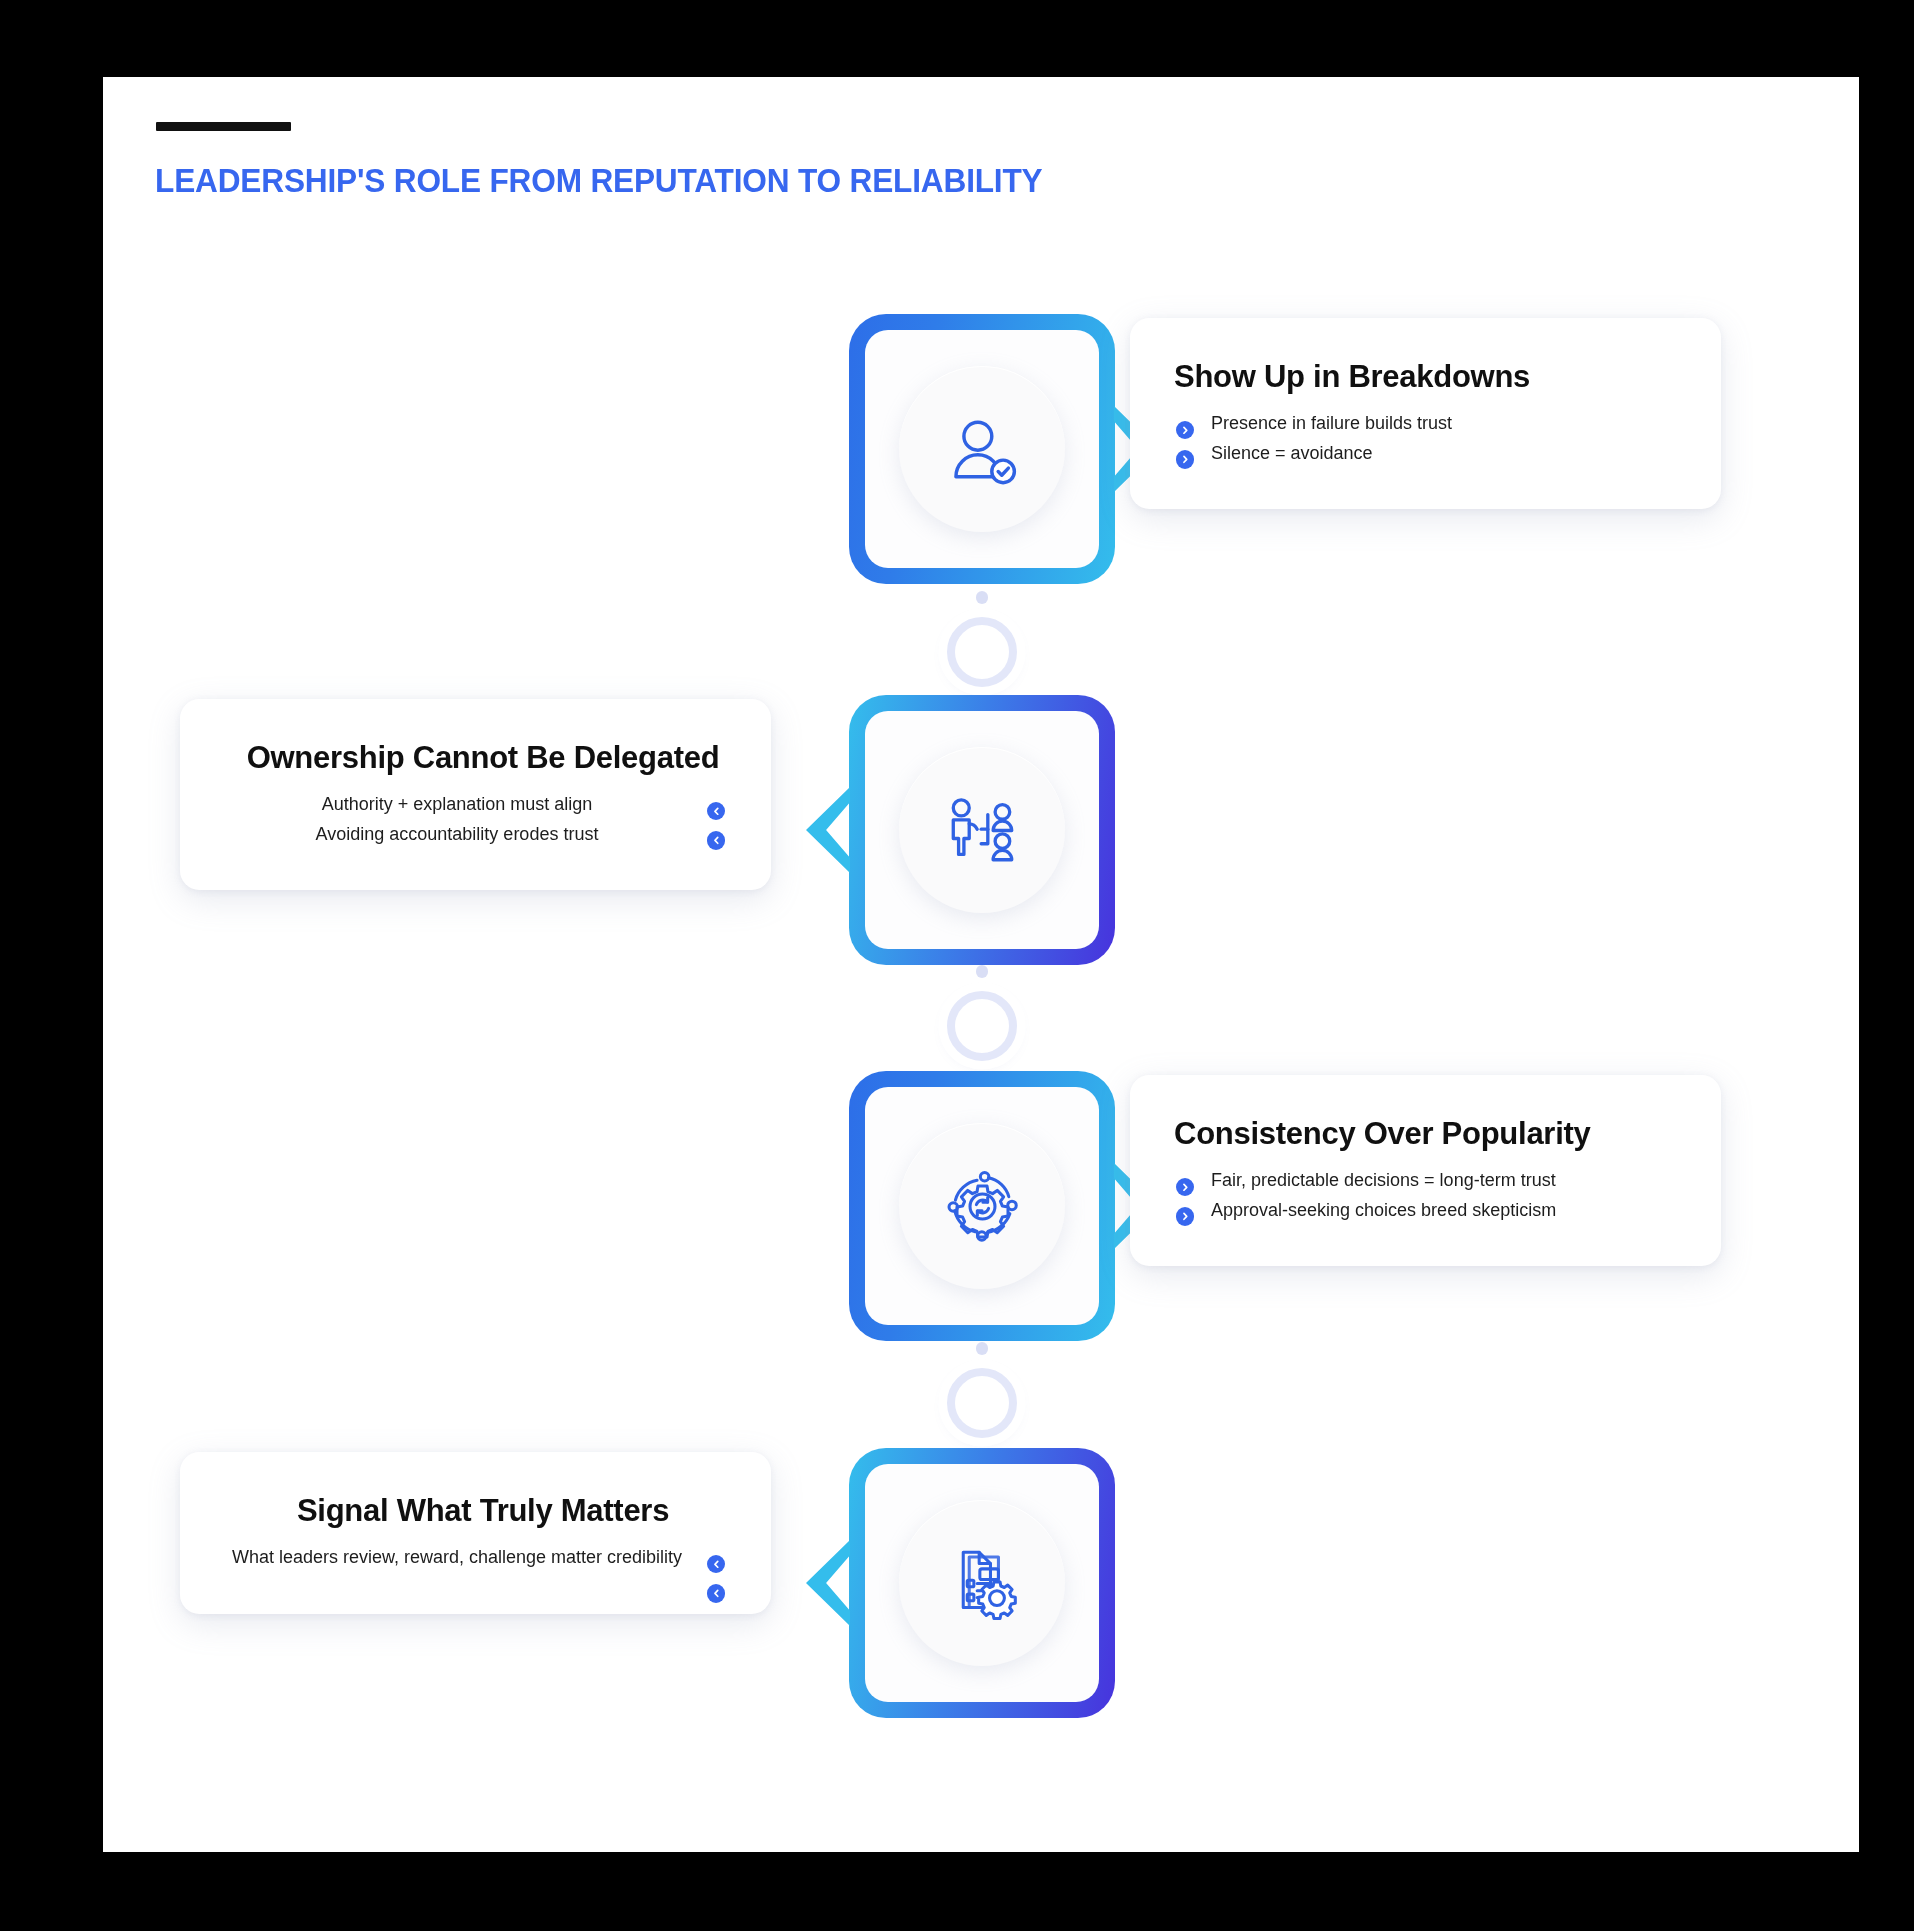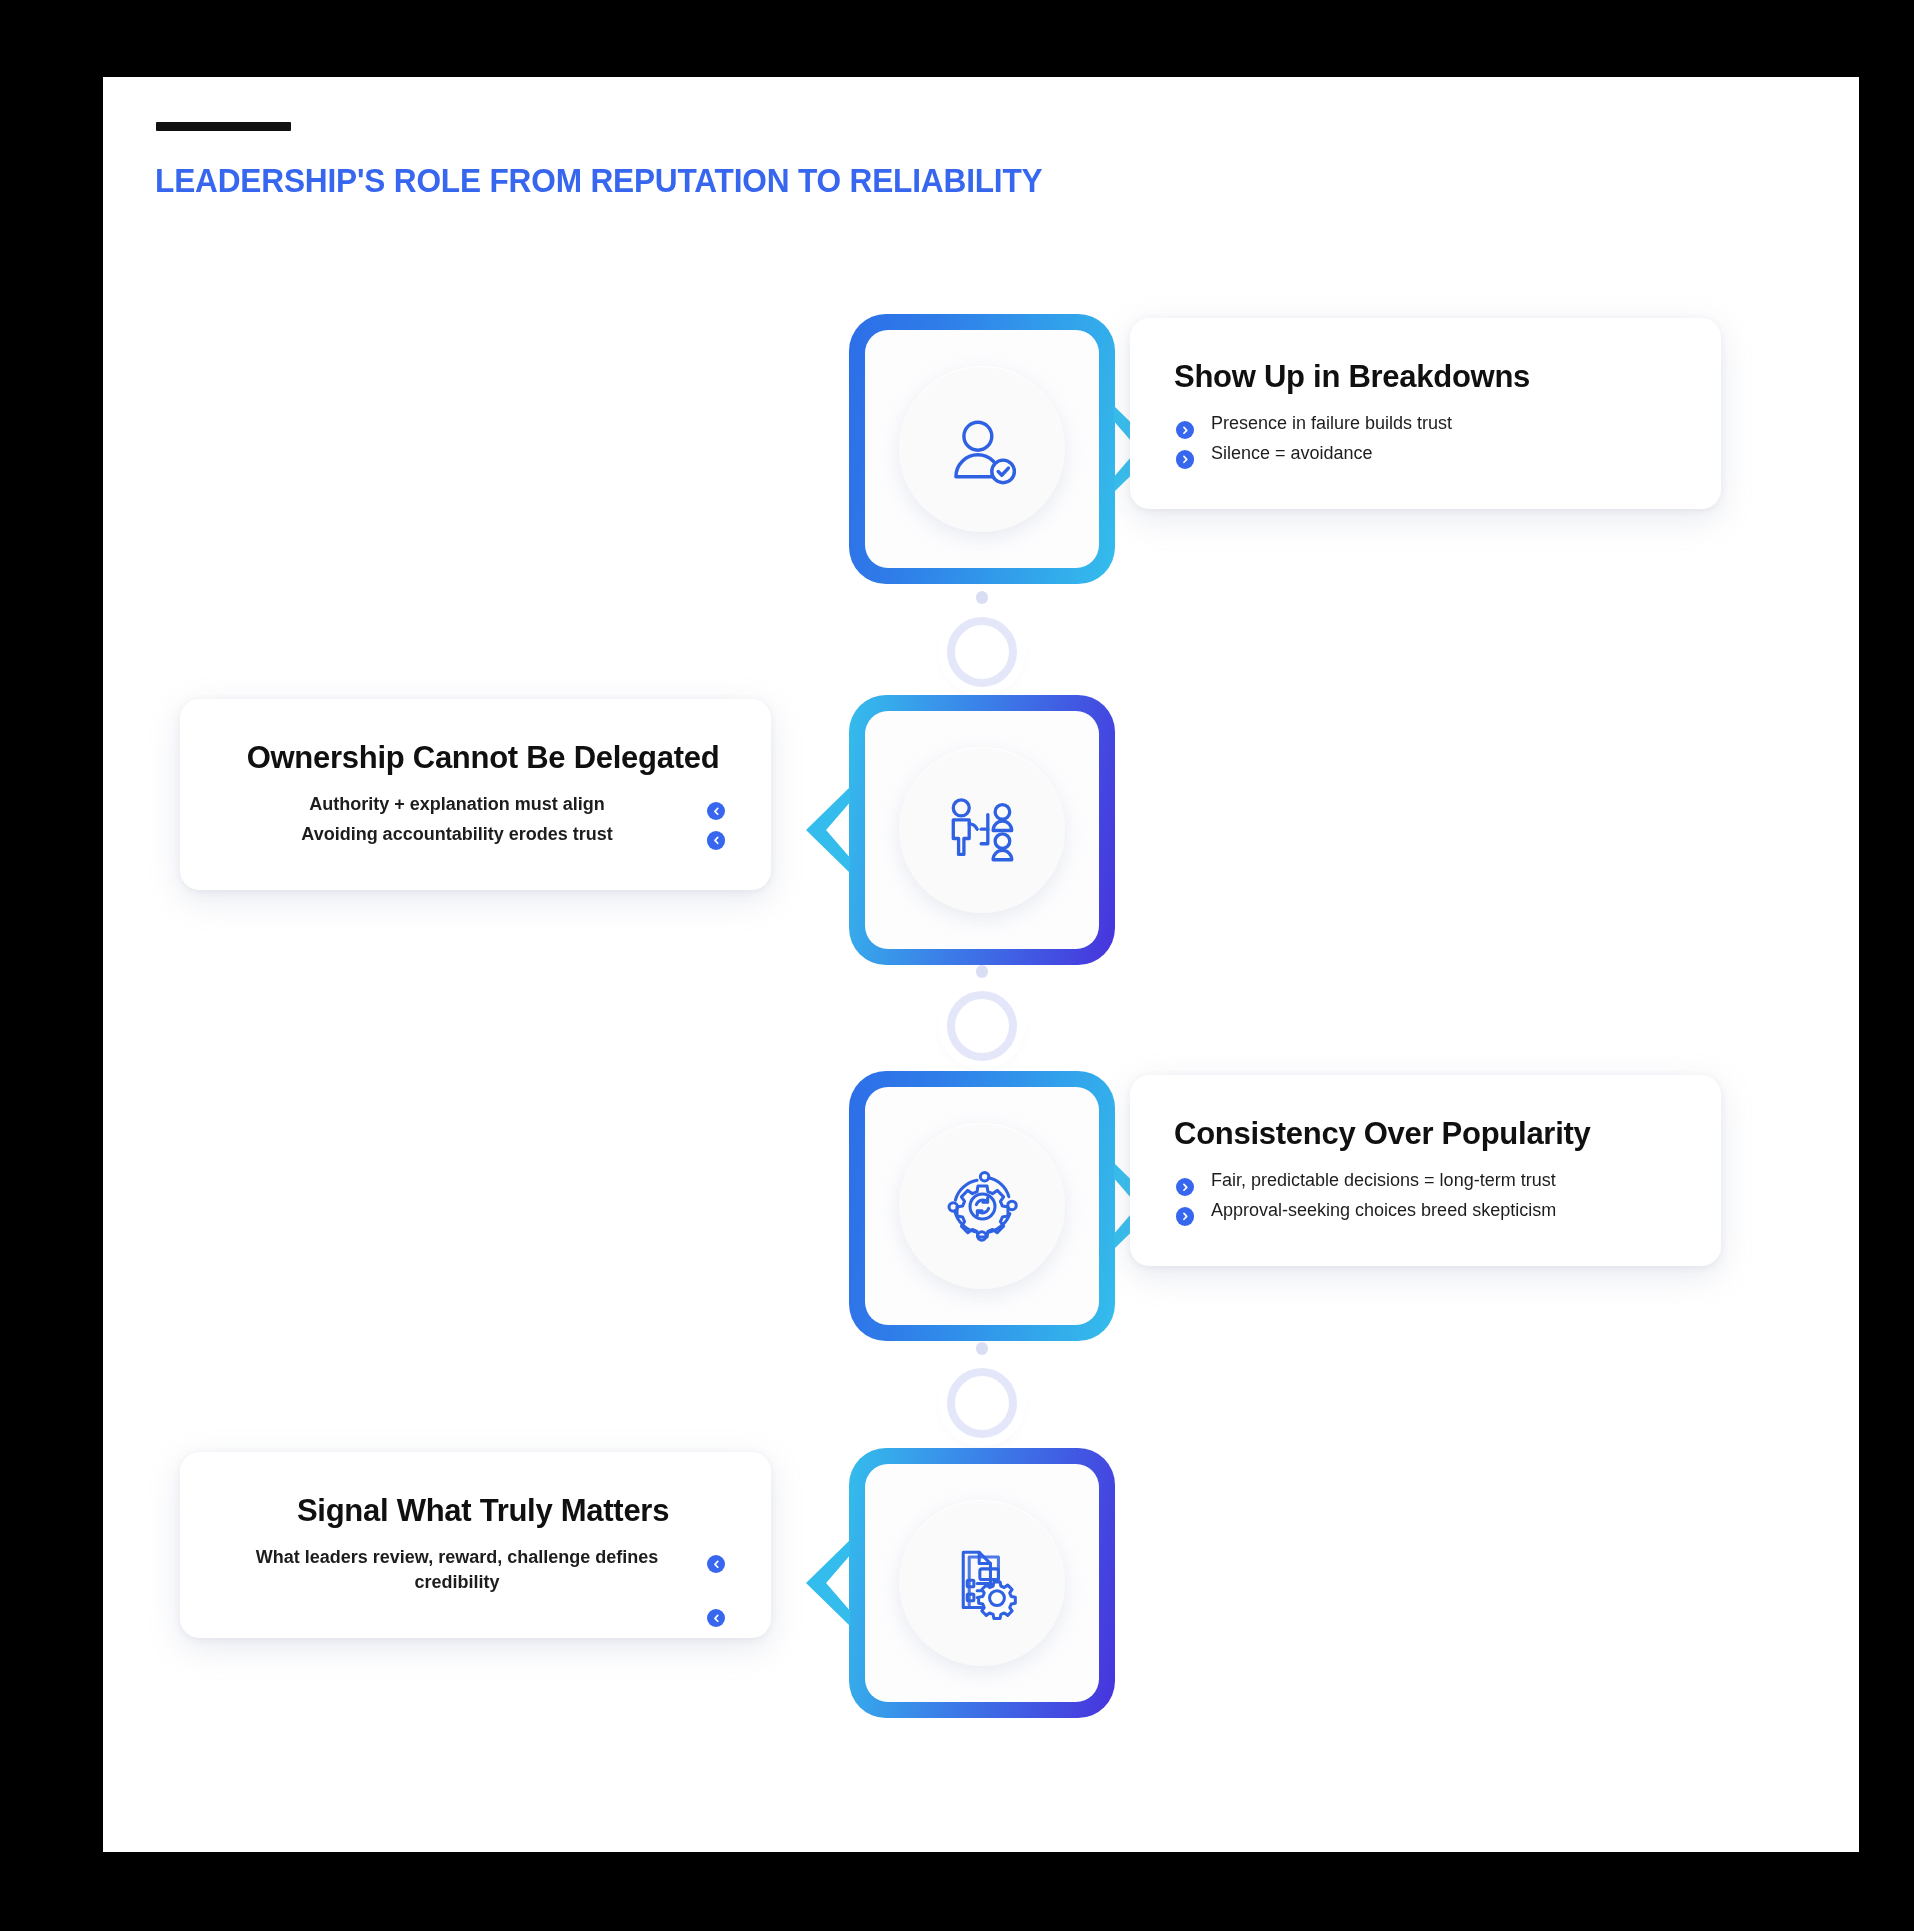--- a/index.html
+++ b/index.html
@@ -170,21 +170,21 @@
 
   ul.bullets { list-style: none; margin: 0; padding: 0; }
   ul.bullets li {
     position: relative;
     font-size: 18px;
     line-height: 1.36;
     color: #1d1d1d;
     margin-bottom: 4.8px;
   }
   .card.right ul.bullets li { padding-left: 37px; }
-  .card.left  ul.bullets li { padding-right: 37px; font-weight: bold; }
+  .card.left  ul.bullets li { padding-right: 37px; }
 
   .bullet-dot {
     position: absolute;
     top: 9.7px;
     width: 18.3px;
     height: 18.3px;
     border-radius: 50%;
     background: #3767ef;
     display: flex;
     align-items: center;
@@ -395,21 +395,21 @@
 
     <div class="card left">
       <div class="card-title">Signal What Truly Matters</div>
       <ul class="bullets">
         <li>
           <span class="bullet-dot">
             <svg viewBox="0 0 10 10" fill="none" stroke="#ffffff" stroke-width="1.9" stroke-linecap="round" stroke-linejoin="round">
                 <path d="M6.6 1.6L3.4 5l3.2 3.4"></path>
               </svg>
           </span>
-          <span class="bl-text">What leaders review, reward, challenge defines credibility</span>
+          <span class="bl-text">What leaders review, reward, challenge matter credibility</span>
         </li>
         <li>
           <span class="bullet-dot">
             <svg viewBox="0 0 10 10" fill="none" stroke="#ffffff" stroke-width="1.9" stroke-linecap="round" stroke-linejoin="round">
                 <path d="M6.6 1.6L3.4 5l3.2 3.4"></path>
               </svg>
           </span>
         </li>
       </ul>
     </div>

